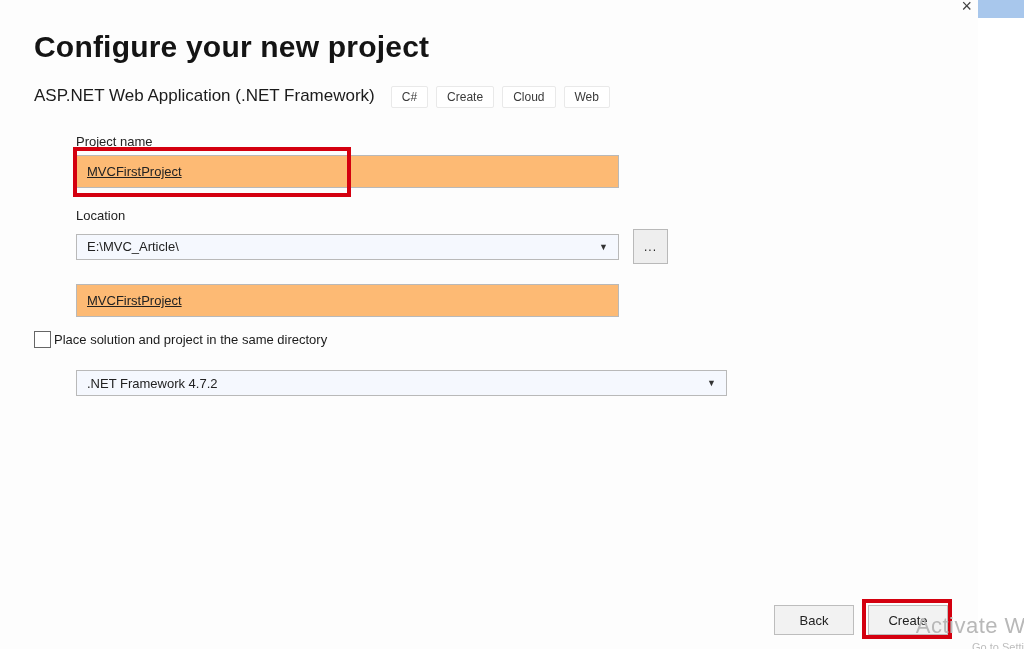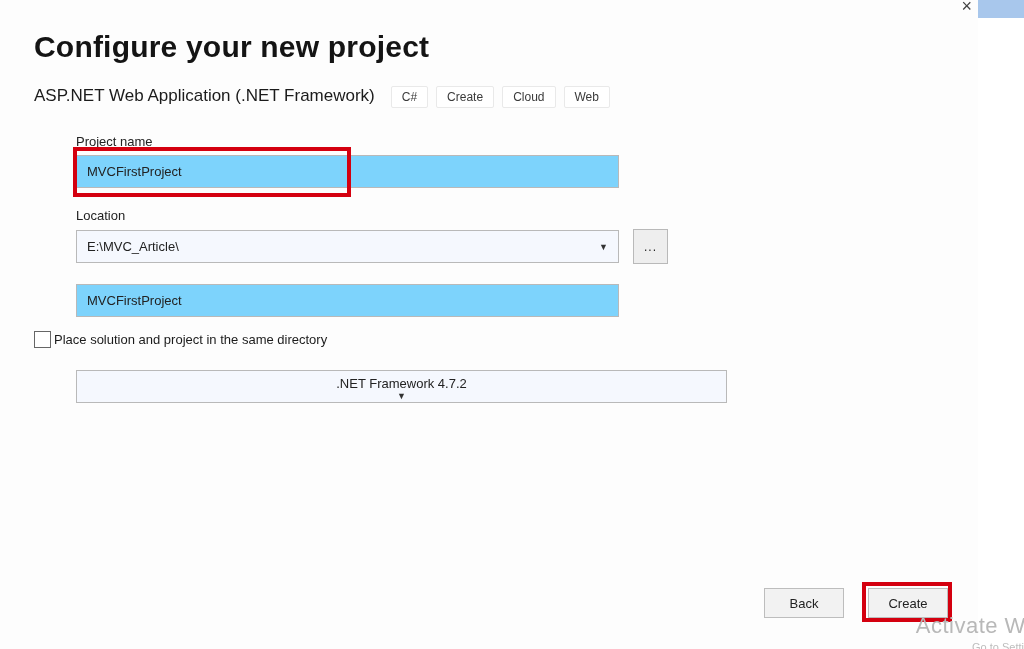--- a/index.html
+++ b/index.html
@@ -75,50 +75,51 @@
     margin-bottom: 6px;
     display: flex;
     align-items: center;
     gap: 6px;
   }
   .field-group { margin-bottom: 20px; margin-left: 42px; }
   .text-input {
     width: 543px;
     height: 33px;
     border: 1px solid #b9b9b9;
-    background: #7dd3fc;
+    background: #fdba74;
     font-size: 13px;
     padding: 0 10px;
     box-sizing: border-box;
     color: #222;
+    text-decoration: underline;
   }
   .highlight-wrap {
     position: relative;
     display: inline-block;
   }
   .highlight-overlay {
     position: absolute;
     border: 4px solid #d4000f;
     pointer-events: none;
     box-sizing: border-box;
   }
   .highlight-projectname {
     left: -3px; top: -8px;
     width: 278px; height: 50px;
   }
   .combo-row {
     display:flex; align-items:center; gap:14px;
   }
   .combo {
     width: 543px;
-    height: 33px;
+    height: 18px;
     border: 1px solid #b9b9b9;
     background: #f5f8fe;
     font-size: 13px;
-    padding: 5px 10px;
+    padding: 12px 10px;
     box-sizing: border-box;
     display: flex;
     align-items: center;
     justify-content: space-between;
     color: #222;
   }
   .combo .caret {
     font-size: 9px;
     color: #333;
   }
@@ -142,27 +143,27 @@
   }
   .checkbox-row {
     display:flex; align-items:center; gap:3px;
     margin: 2px 0 22px 0;
     font-size: 13px;
   }
   .checkbox {
     width:15px;height:15px;border:1px solid #666;background:#fff;
     display:inline-block;
   }
-  .combo-framework { width: 651px; flex-direction: column; }
+  .combo-framework { width: 651px; }
   .button-bar {
     position:absolute;
     right: 30px;
-    bottom: 31px;
+    bottom: 14px;
     display:flex;
-    gap:24px;
+    gap:14px;
     align-items:center;
   }
   .btn {
     width: 78px; height:28px;
     border:1px solid #bdbdbd;
     background:#f2f2f2;
     font-size:13px;
     color:#222;
     display:flex;align-items:center;justify-content:center;
     cursor:pointer;

